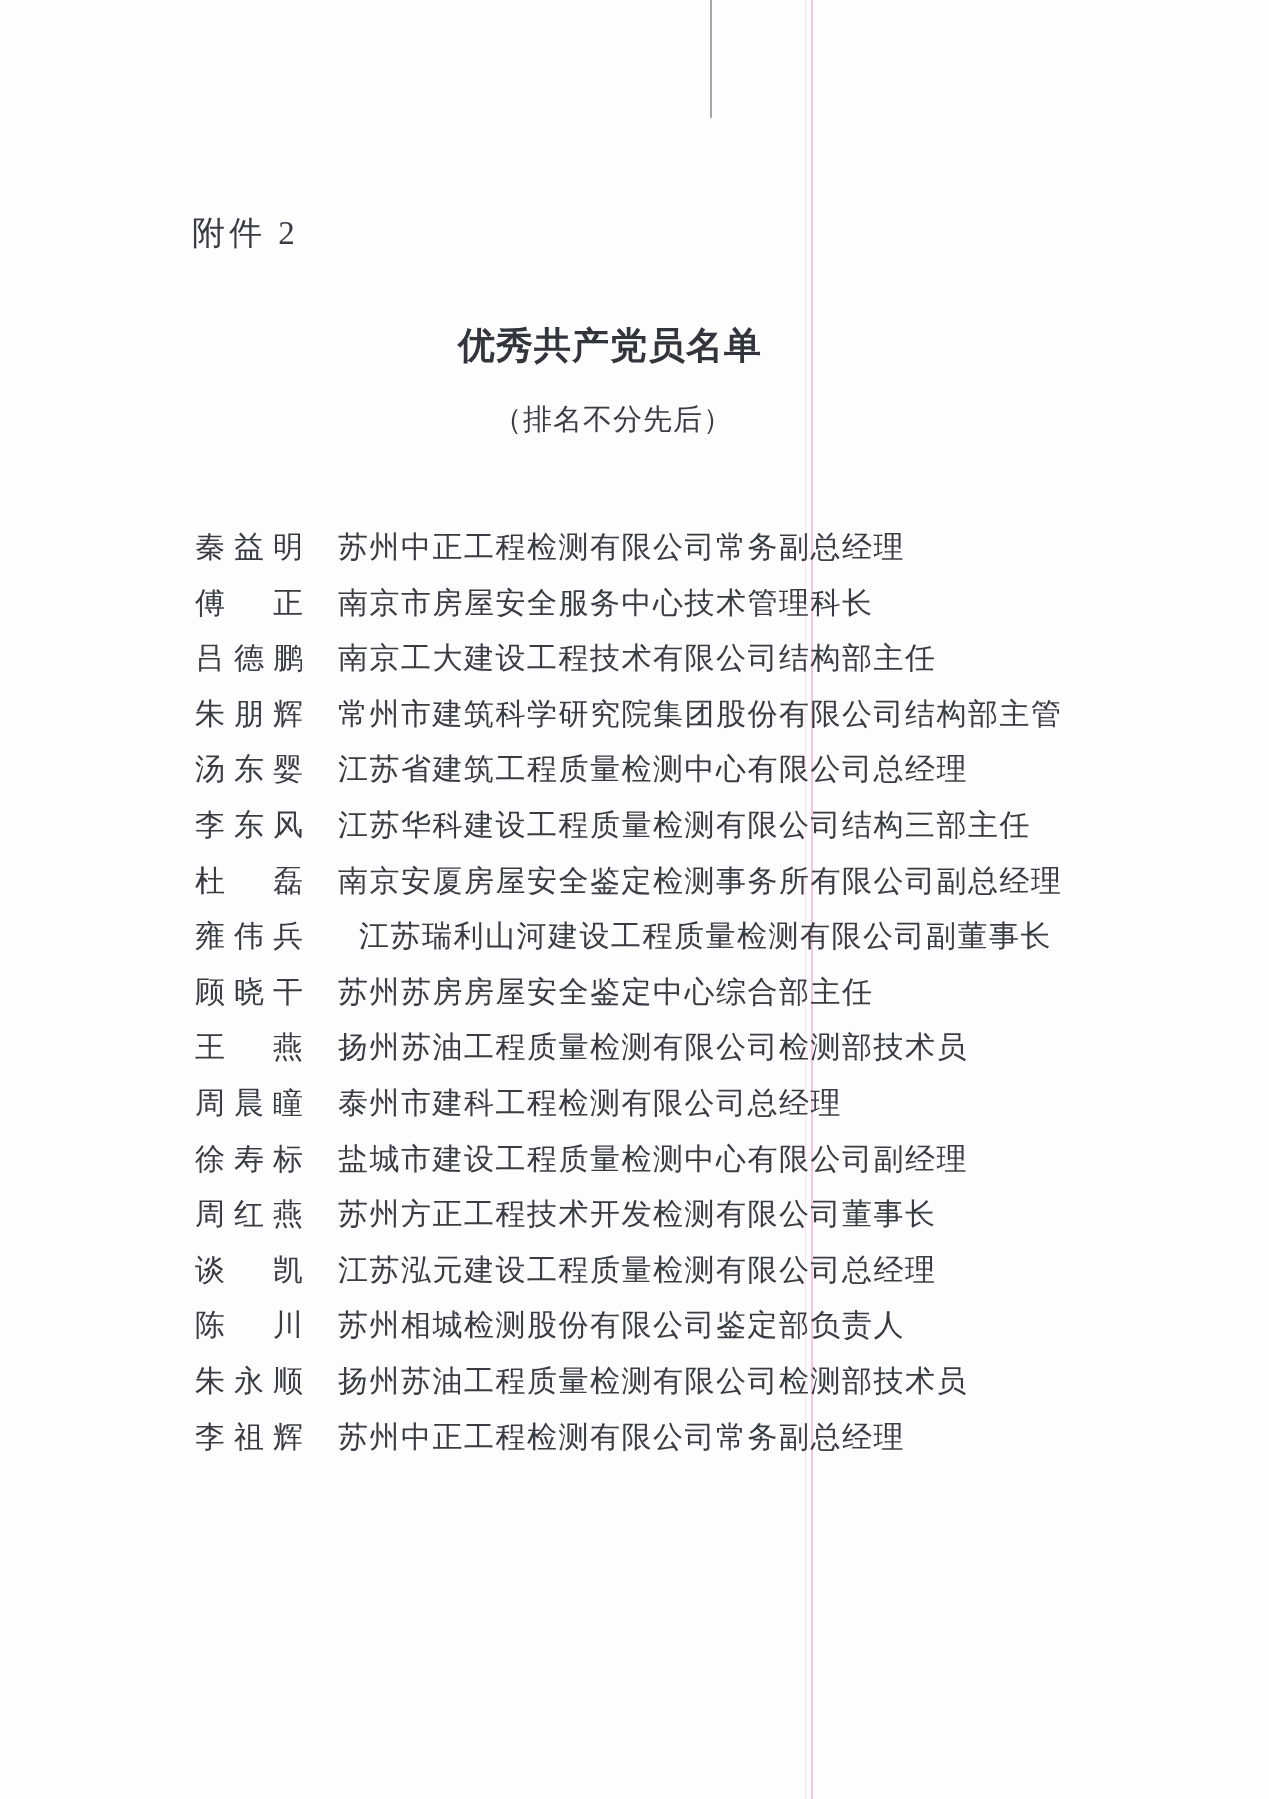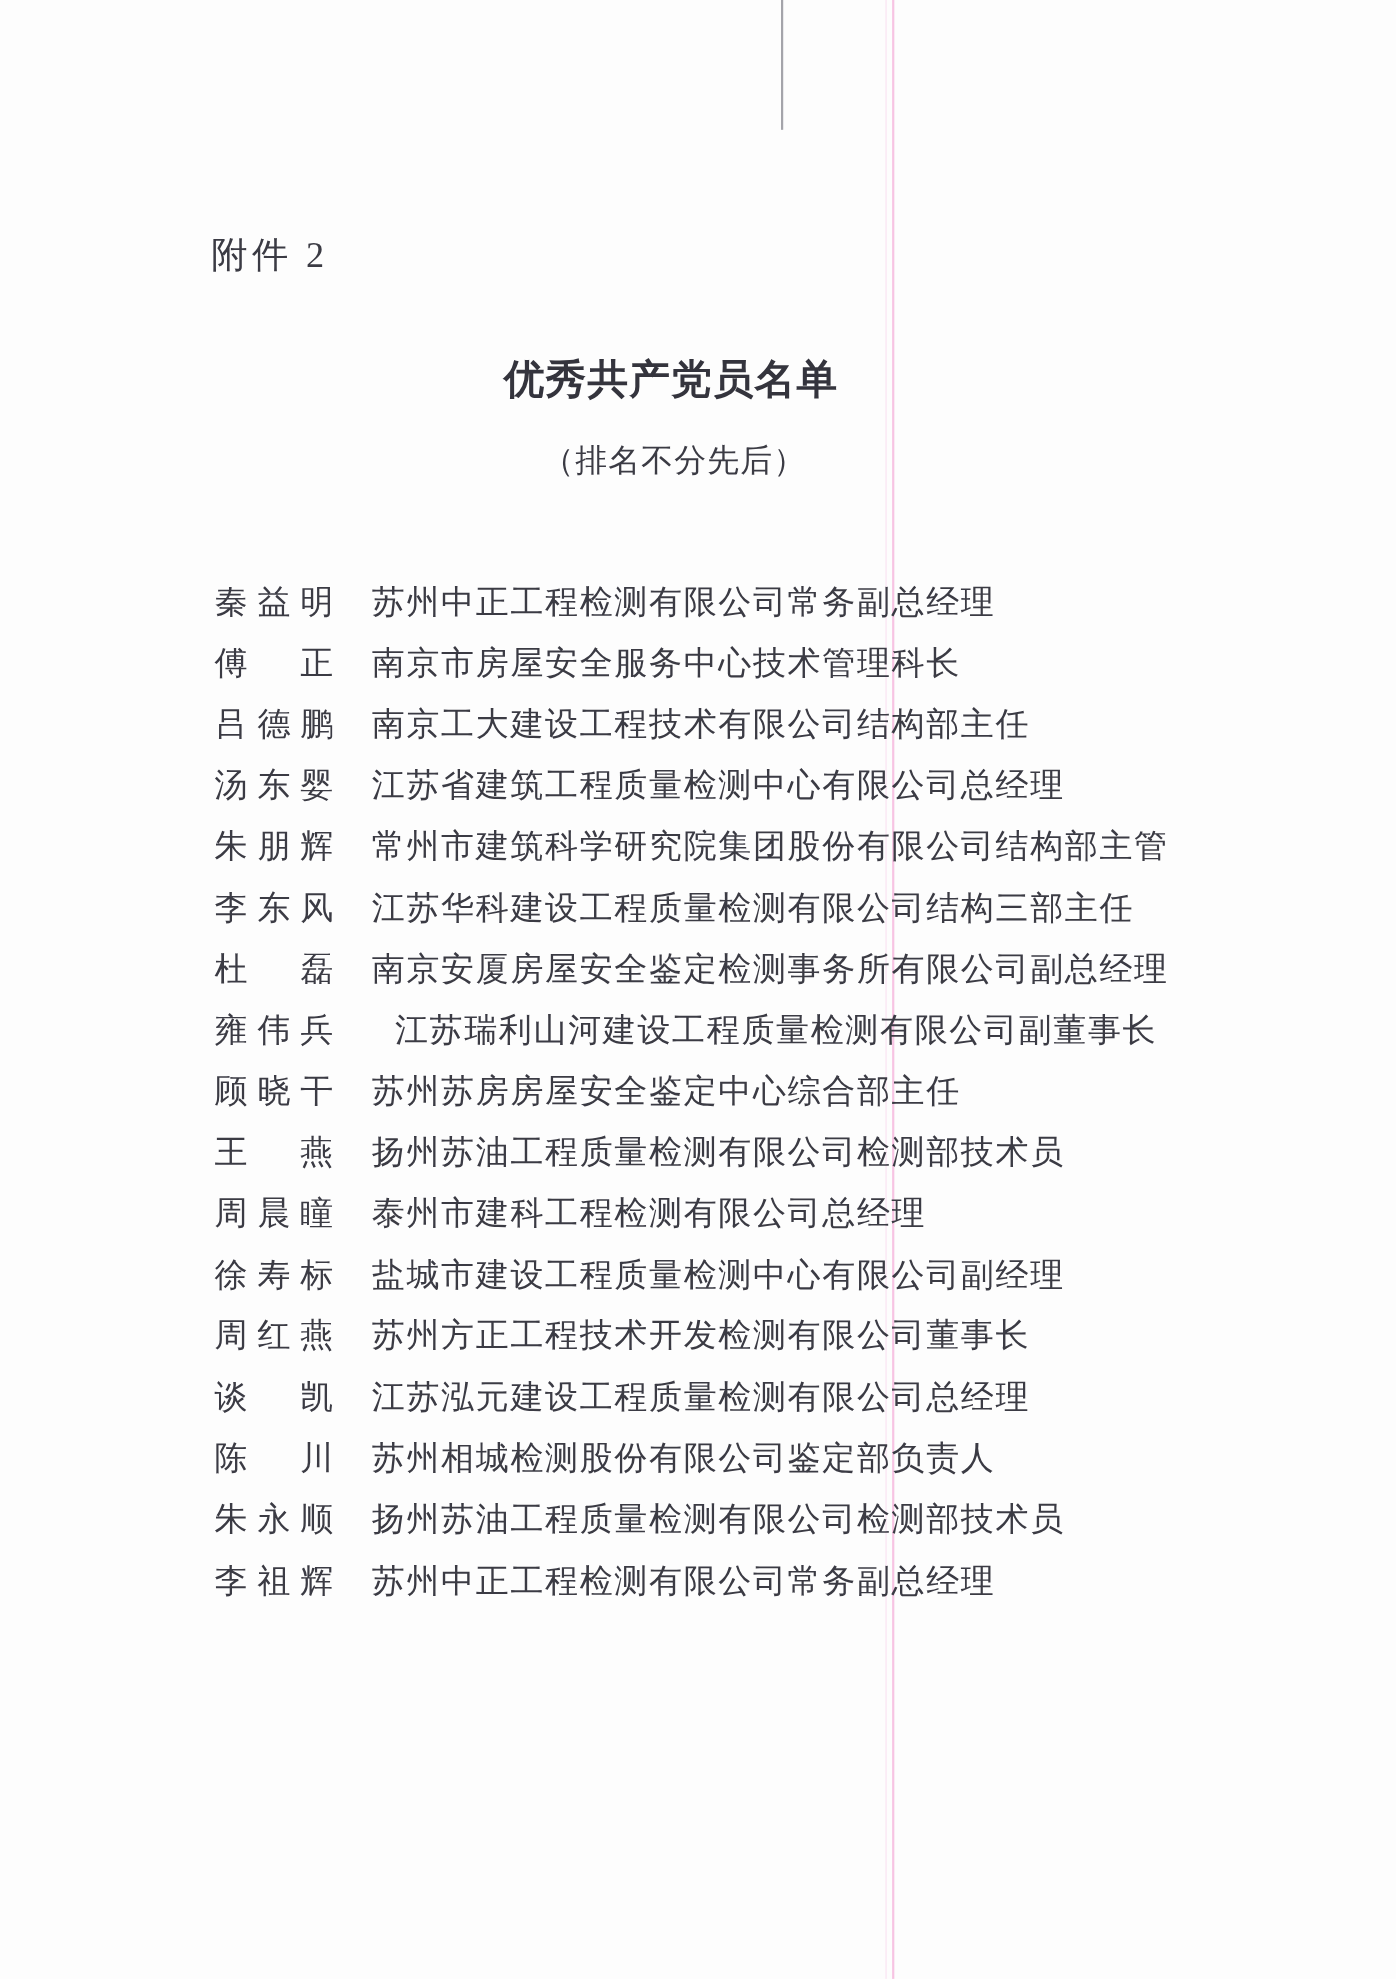--- a/index.html
+++ b/index.html
@@ -133,28 +133,28 @@
     </div>
     <div class="member-row">
       <span class="member-name">傅　正</span>
       <span class="member-pos">南京市房屋安全服务中心技术管理科长</span>
     </div>
     <div class="member-row">
       <span class="member-name">吕德鹏</span>
       <span class="member-pos">南京工大建设工程技术有限公司结构部主任</span>
     </div>
     <div class="member-row">
+      <span class="member-name">朱朋辉</span>
+      <span class="member-pos">常州市建筑科学研究院集团股份有限公司结构部主管</span>
+    </div>
+    <div class="member-row">
       <span class="member-name">汤东婴</span>
       <span class="member-pos">江苏省建筑工程质量检测中心有限公司总经理</span>
     </div>
     <div class="member-row">
-      <span class="member-name">朱朋辉</span>
-      <span class="member-pos">常州市建筑科学研究院集团股份有限公司结构部主管</span>
-    </div>
-    <div class="member-row">
       <span class="member-name">李东风</span>
       <span class="member-pos">江苏华科建设工程质量检测有限公司结构三部主任</span>
     </div>
     <div class="member-row">
       <span class="member-name">杜　磊</span>
       <span class="member-pos">南京安厦房屋安全鉴定检测事务所有限公司副总经理</span>
     </div>
     <div class="member-row">
       <span class="member-name">雍伟兵</span>
       <span class="member-pos">江苏瑞利山河建设工程质量检测有限公司副董事长</span>

